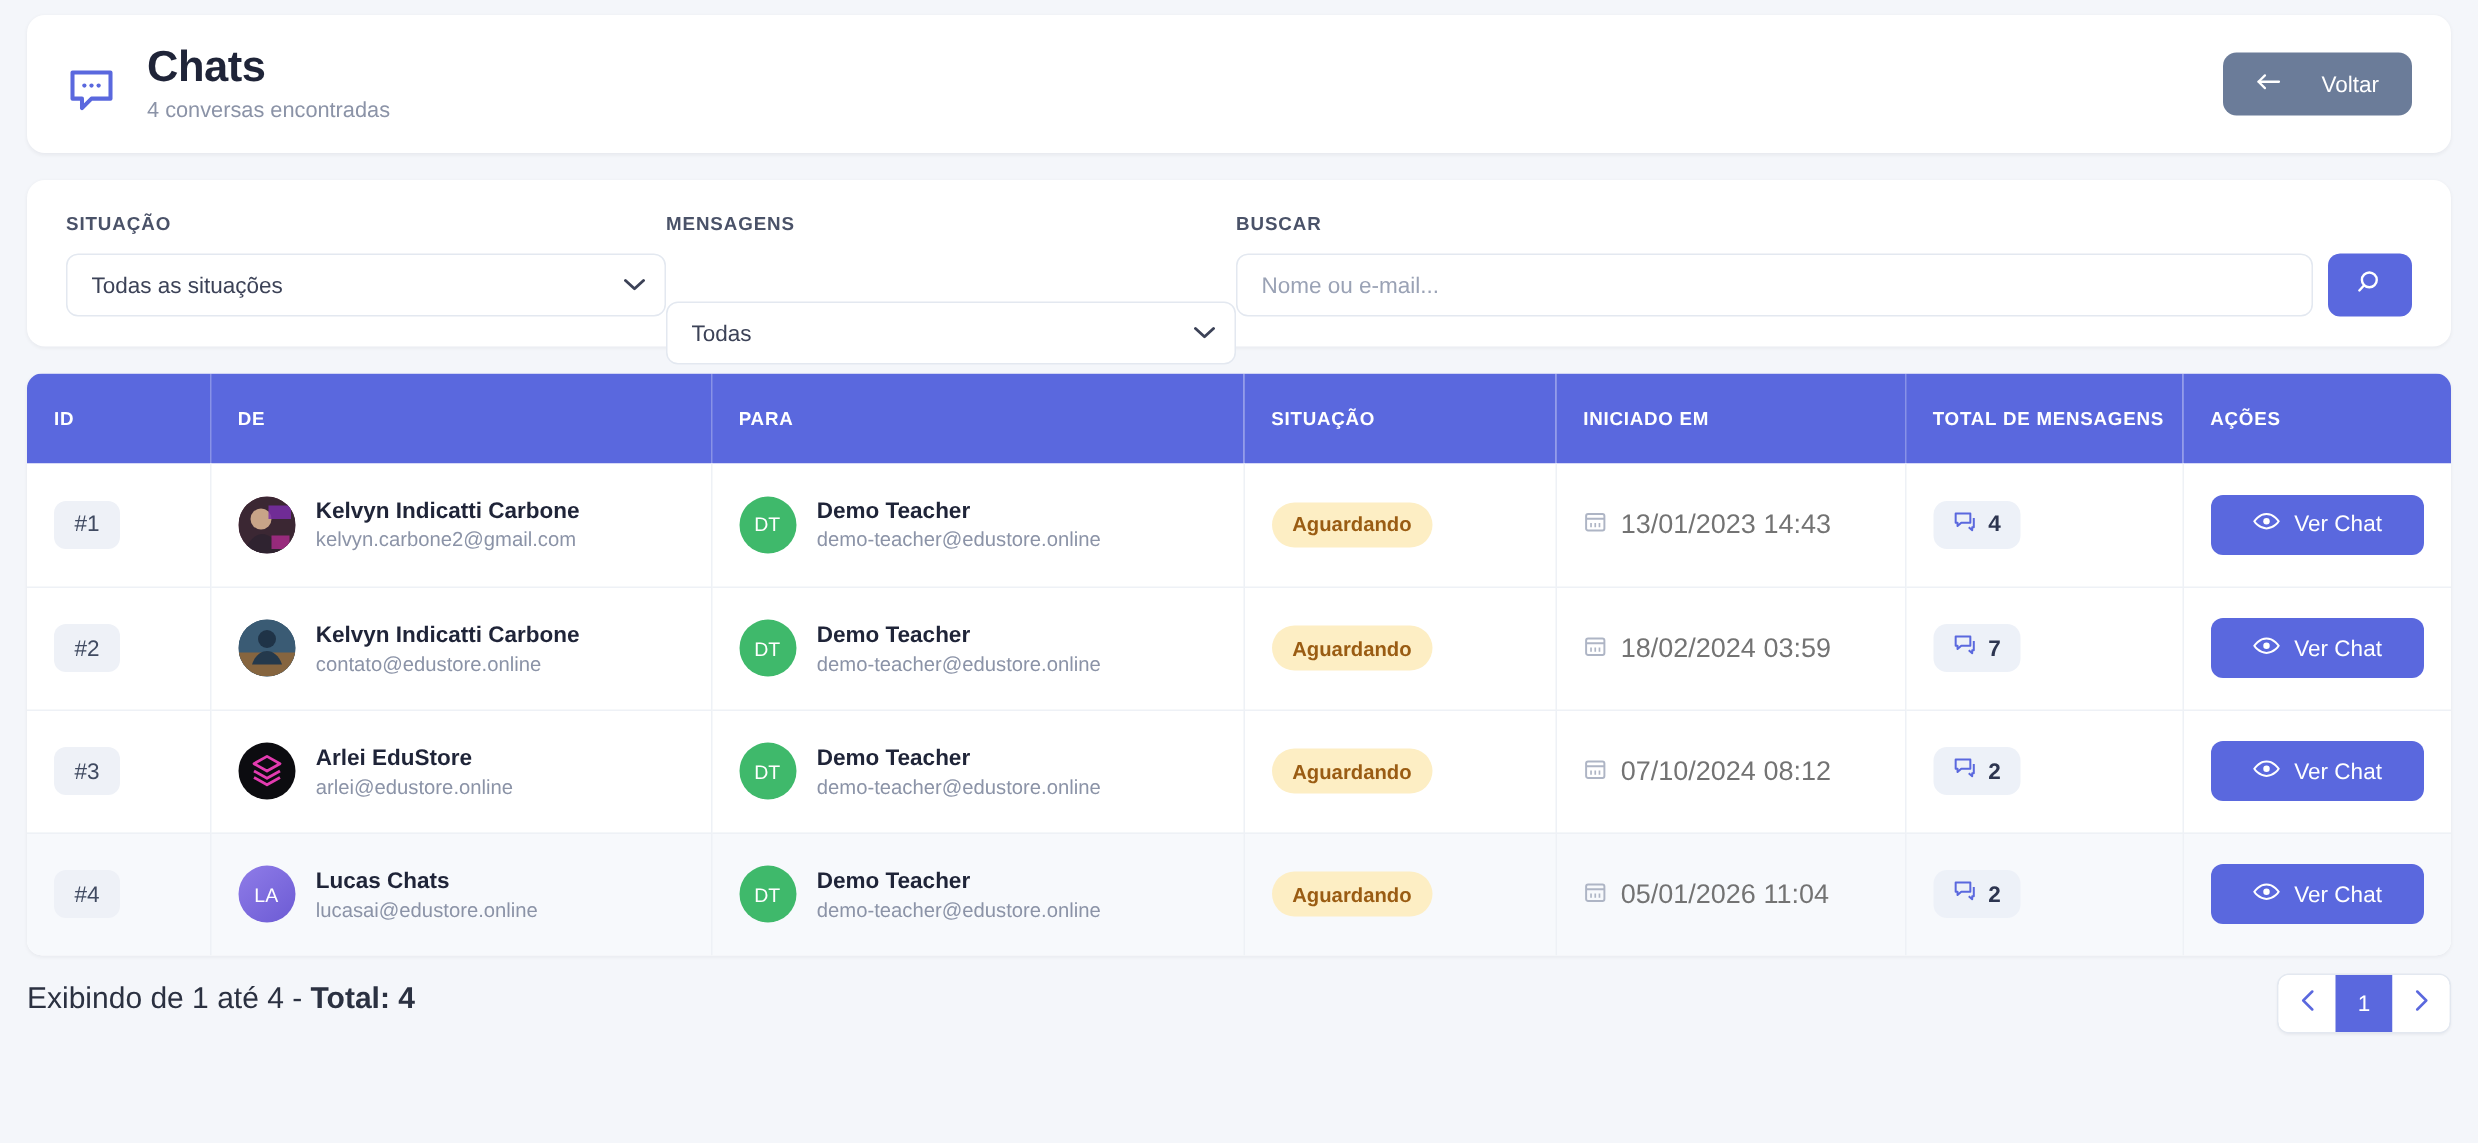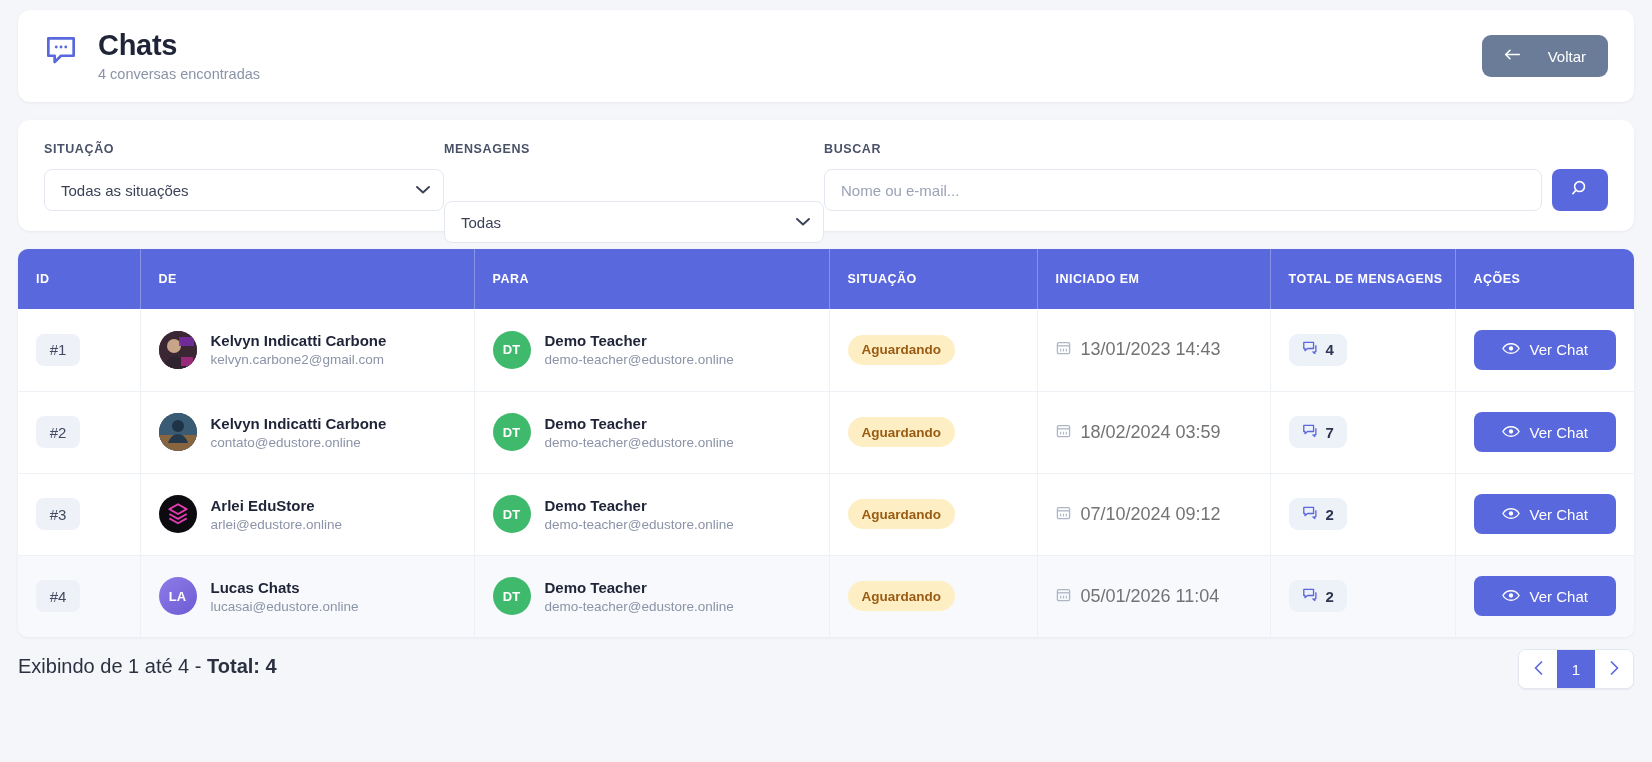--- a/index.html
+++ b/index.html
@@ -22,21 +22,21 @@
   .header-card {
     background: #ffffff;
     border-radius: 12px;
     height: 92px;
     display: flex;
     align-items: center;
     justify-content: space-between;
     padding: 0 26px 0 22px;
     box-shadow: 0 1px 3px rgba(16,24,40,0.06);
   }
-  .header-left { display: flex; align-items: flex-start; gap: 16px; }
+  .header-left { display: flex; align-items: flex-end; gap: 16px; }
   .chat-icon-box {
     width: 42px; height: 42px;
     display: flex; align-items: center; justify-content: center;
   }
   .header-title {
     font-size: 29px;
     font-weight: 700;
     color: #1f2438;
     letter-spacing: -0.3px;
     line-height: 1.1;
@@ -189,21 +189,21 @@
   .person { display: flex; align-items: center; gap: 14px; }
   .avatar {
     width: 38px; height: 38px;
     border-radius: 50%;
     flex: 0 0 38px;
     display: flex;
     align-items: center;
     justify-content: center;
     color: #ffffff;
     font-size: 13px;
-    font-weight: 700;
+    font-weight: 400;
     overflow: hidden;
     position: relative;
   }
   .person-text { display: flex; flex-direction: column; gap: 3px; min-width: 0; }
   .person-name {
     font-size: 15px;
     font-weight: 700;
     color: #1f2438;
     white-space: nowrap;
   }
@@ -557,21 +557,21 @@
           </td>
           <td>
             <span class="date-cell">
               <span>
                 <svg width="15" height="15" viewBox="0 0 16 16" fill="none" stroke="#aeb5c5" stroke-width="1.4">
                   <rect x="1.5" y="2.8" width="13" height="11.7" rx="1.4"></rect>
                   <path d="M1.5 6.2h13"></path>
                   <path d="M5 9.2v3M8 9.2v3M11 9.2v3" stroke-width="1.2"></path>
                 </svg>
               </span>
-              <span>07/10/2024 09:12</span>
+              <span>07/10/2024 08:12</span>
             </span>
           </td>
           <td>
             <span class="msg-pill">
               <span>
                 <svg width="16" height="16" viewBox="0 0 18 18" fill="none" stroke="#5a68de" stroke-width="1.5" stroke-linejoin="round">
                   <path d="M2 2.6h11v7H6.2L3.4 12V9.6H2z"></path>
                   <path d="M15.6 6v7h-1.2v2.2L11.8 13"></path>
                 </svg>
               </span>

